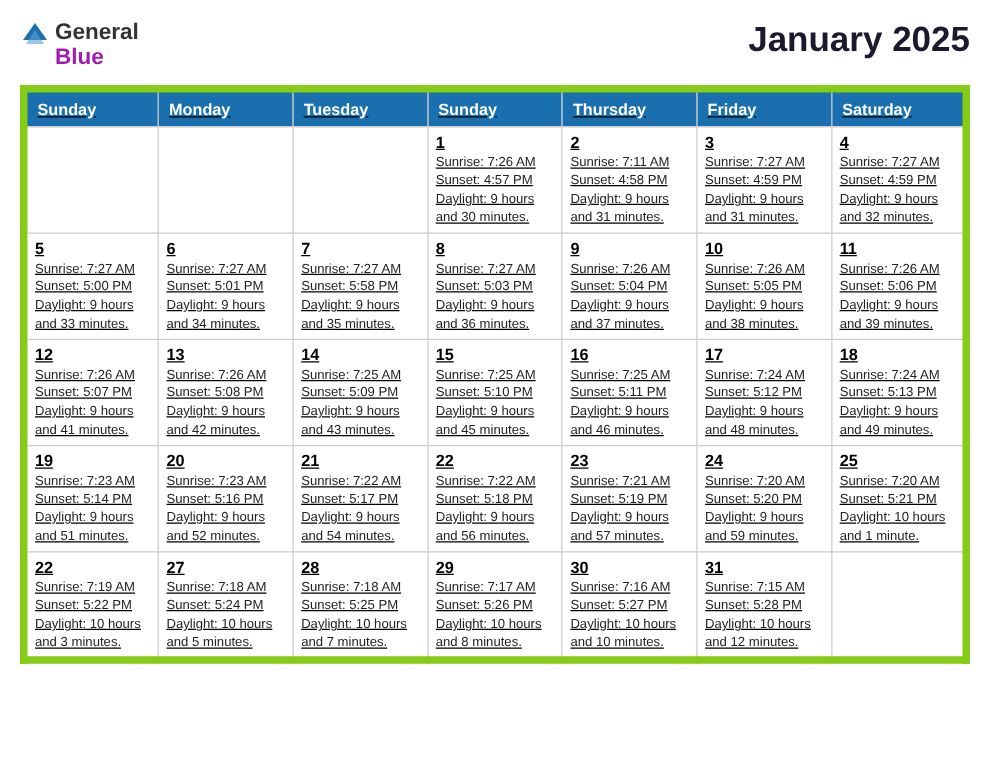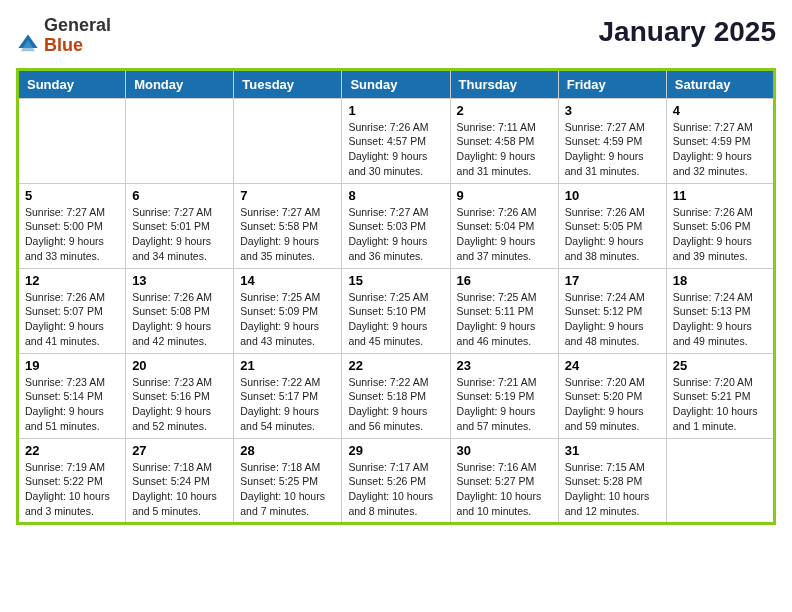--- a/index.html
+++ b/index.html
@@ -11,50 +11,51 @@
       padding: 16px;
     }
     .header {
       display: flex;
       justify-content: space-between;
       align-items: flex-start;
       margin-bottom: 12px;
     }
     .logo {
       display: flex;
-      align-items: flex-end;
+      align-items: flex-start;
       gap: 4px;
     }
     .logo-text {
       font-size: 18px;
       font-weight: bold;
       line-height: 1.1;
     }
     .logo-general { color: #333; }
-    .logo-blue { color: #c2410c; }
+    .logo-blue { color: #a21caf; }
     .logo-icon {
       width: 24px;
       height: 24px;
     }
     .title-block {
       text-align: right;
     }
     .month-title {
       font-size: 28px;
       font-weight: bold;
       color: #1a1a2e;
     }
     .location {
       font-size: 14px;
       color: #444;
     }
     .calendar {
       width: 100%;
       border-collapse: collapse;
-      border: 3px solid #84cc16;
+      border: 6px solid #84cc16;
+      text-decoration: underline;
     }
     .calendar th {
       background: #1a6faf;
       color: #fff;
       font-size: 13px;
       font-weight: bold;
       padding: 6px 8px;
       text-align: left;
       border: 1px solid #ccc;
     }

